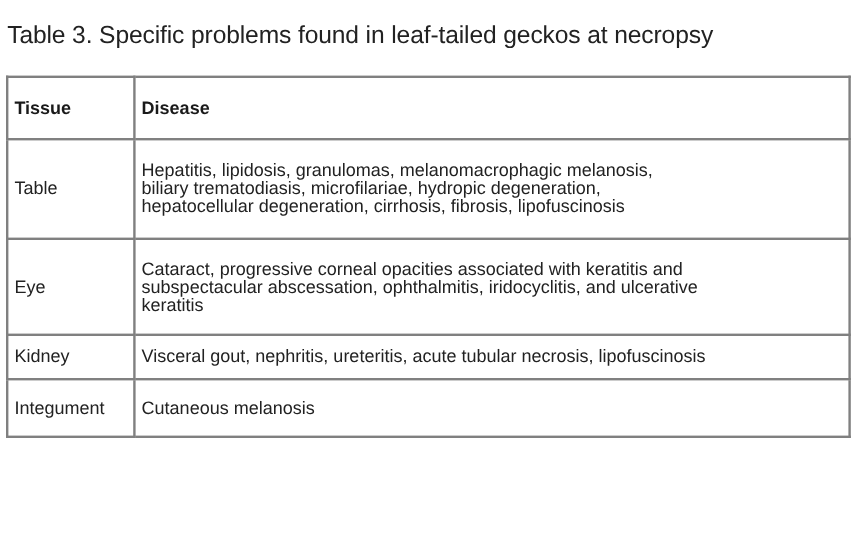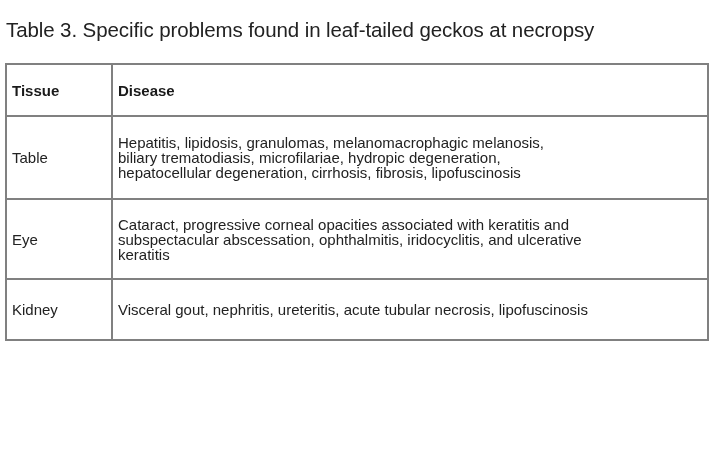--- a/index.html
+++ b/index.html
@@ -12,21 +12,21 @@
     table.data th, table.data td { border: 2px solid #808080; text-align: left;
       vertical-align: middle; padding: 0 5px; }
     table.data th { font-weight: bold; color: #1a1a1a; }
     table.data td.tissue, table.data th.tissue { width: 94px; }
     table.data td.disease, table.data th.disease { padding-left: 5px; padding-right: 12px; }
     tr.h-header { height: 52px; }
     tr.h-liver { height: 83px; }
     tr.h-adipose { height: 50px; }
     tr.h-eye { height: 80px; }
     tr.h-gi { height: 65px; }
-    tr.h-kidney { height: 61px; }
+    tr.h-kidney { height: 37px; }
     tr.h-integument { height: 48px; }
   </style>
 </head>
 <body>
 
 <div class="caption">Table 3. Specific problems found in leaf-tailed geckos at necropsy</div>
 
 <table class="data">
   <thead>
     <tr class="h-header">
@@ -44,14 +44,18 @@
     <tr class="h-eye">
       <td class="tissue">Eye</td>
       <td class="disease">
           <div style="width:475px">Cataract, progressive corneal opacities associated with keratitis and subspectacular abscessation, ophthalmitis, iridocyclitis, and ulcerative keratitis</div>
         </td>
     </tr>
     <tr class="h-kidney">
       <td class="tissue">Kidney</td>
       <td class="disease">Visceral gout, nephritis, ureteritis, acute tubular necrosis, lipofuscinosis</td>
     </tr>
+    <tr class="h-integument">
+      <td class="tissue">Integument</td>
+      <td class="disease">Cutaneous melanosis</td>
+    </tr>
   </tbody>
 </table>
 
 </body></html>

